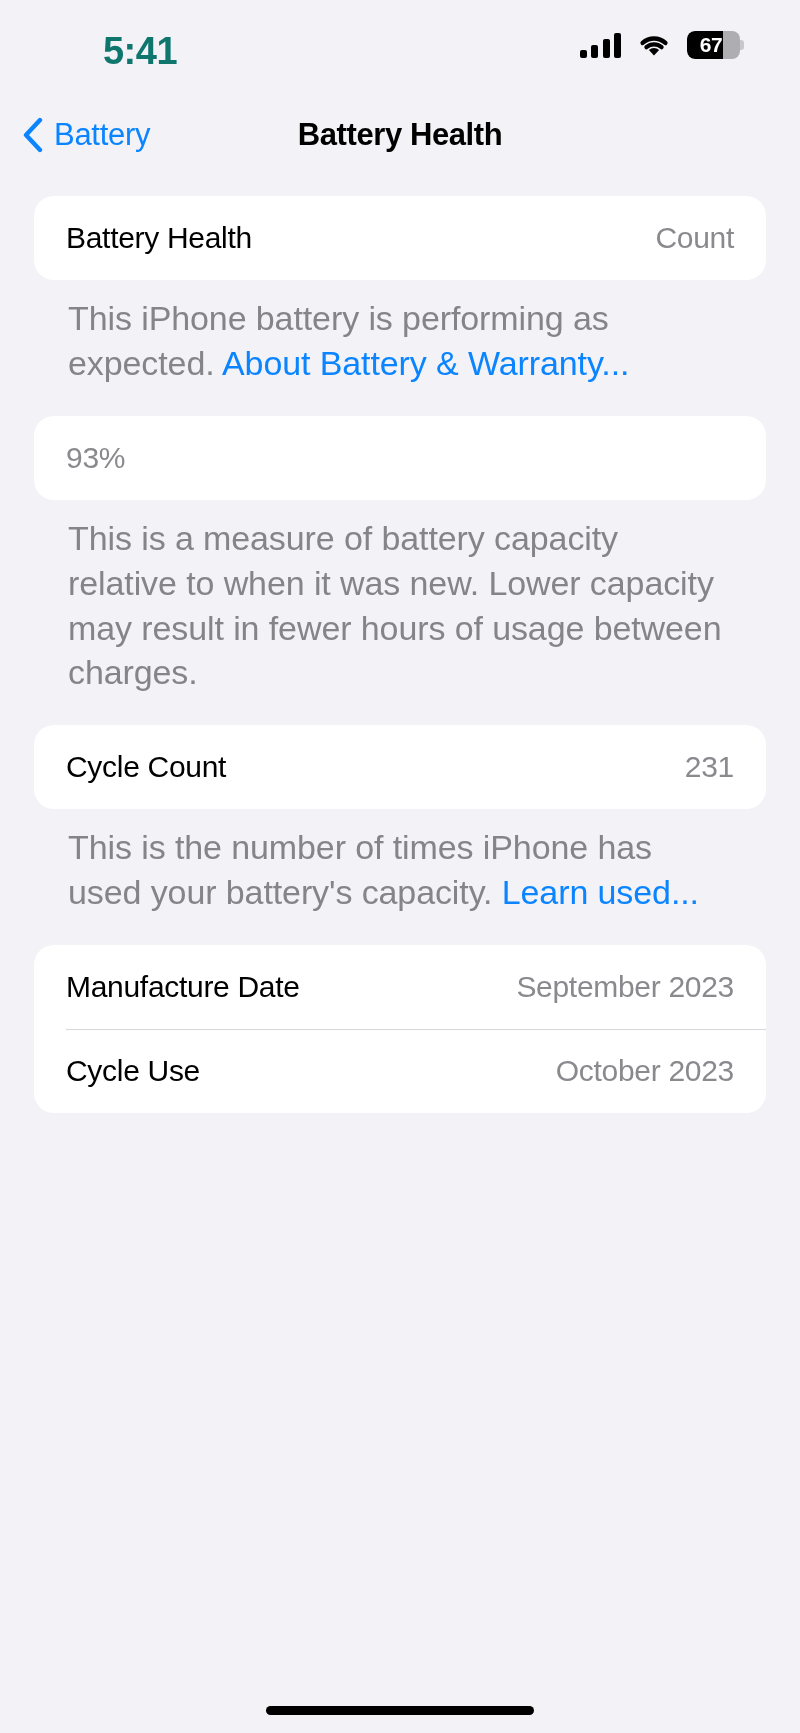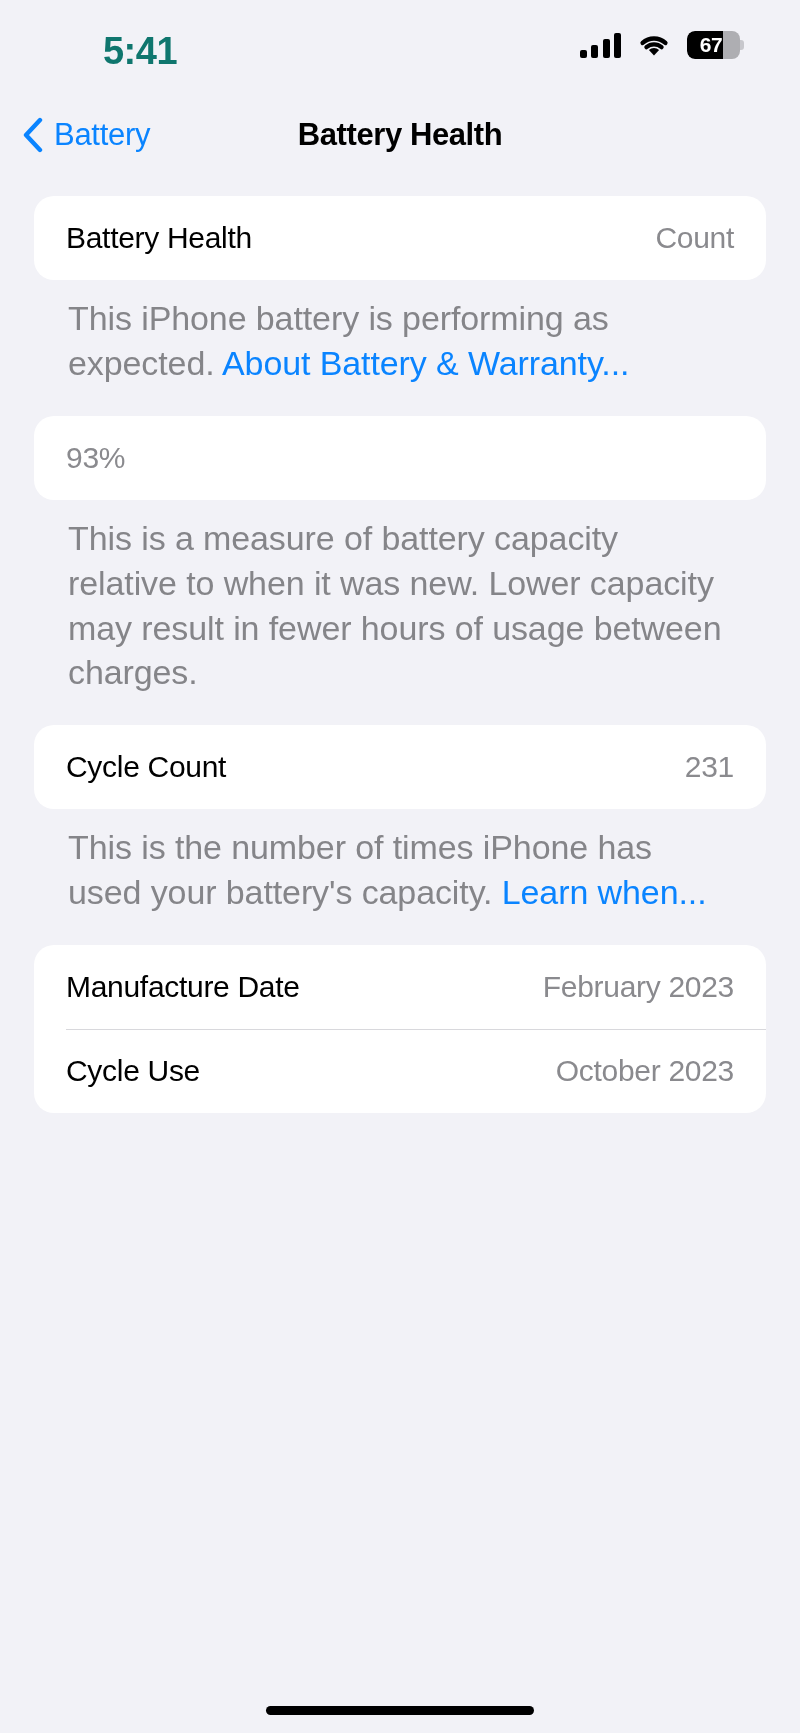--- a/index.html
+++ b/index.html
@@ -271,29 +271,29 @@
 
   <div class="gap-30"></div>
 
   <div class="card">
     <div class="row">
       <span class="row-label">Cycle Count</span>
       <span class="row-value">231</span>
     </div>
   </div>
   <div class="footer-text">
-    <span>This is the number of times iPhone has used your battery's capacity. </span><span class="footer-link">Learn when...</span>
+    <span>This is the number of times iPhone has used your battery's capacity. </span><span class="footer-link">Learn used...</span>
   </div>
 
   <div class="gap-30"></div>
 
   <div class="card">
     <div class="row">
       <span class="row-label">Manufacture Date</span>
-      <span class="row-value">February 2023</span>
+      <span class="row-value">September 2023</span>
     </div>
     <div class="row">
       <span class="row-label">Cycle Use</span>
       <span class="row-value">October 2023</span>
     </div>
   </div>
 
 </div>
 
 <div class="home-indicator"></div>

